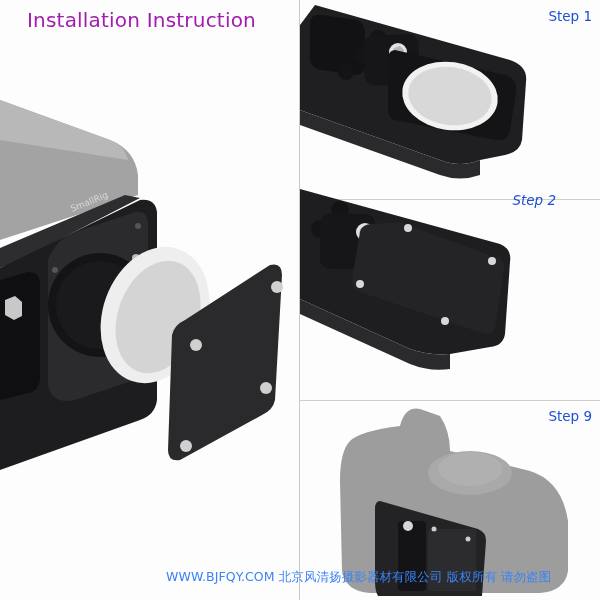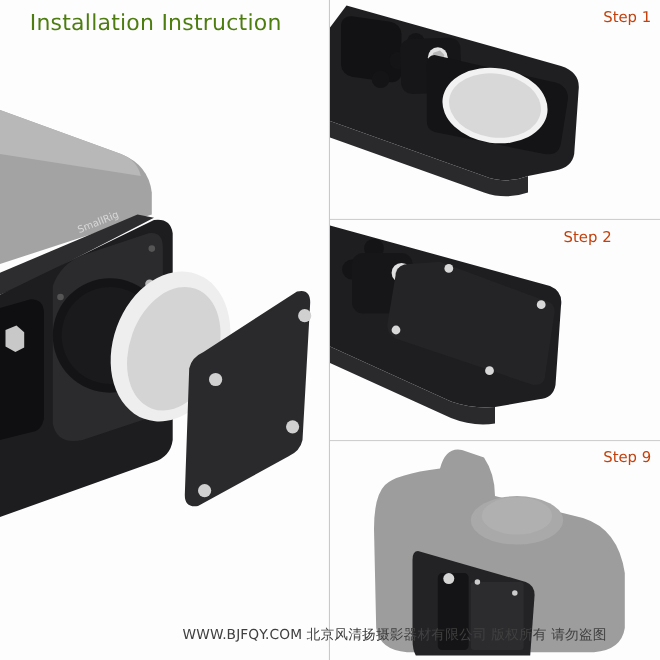--- a/index.html
+++ b/index.html
@@ -1,22 +1,22 @@
 <!DOCTYPE html>
 <html><head>
 <meta charset="utf-8">
 <style>
   html,body{margin:0;padding:0;background:#fdfdfe;}
   body{width:600px;height:600px;position:relative;overflow:hidden;font-family:"DejaVu Sans","Liberation Sans",sans-serif;}
-  .title{position:absolute;left:27px;top:8px;font-size:20px;color:#4d7c0f;letter-spacing:0.2px;font-family:"DejaVu Sans",sans-serif;font-weight:normal;}
+  .title{position:absolute;left:27px;top:8px;font-size:20px;color:#a21caf;letter-spacing:0.2px;font-family:"DejaVu Sans",sans-serif;font-weight:normal;}
   .vdiv{position:absolute;left:299px;top:0;width:1px;height:600px;background:#c9c9c9;}
   .hdiv{position:absolute;left:300px;width:300px;height:1px;background:#cfcfcf;}
   .panel{position:absolute;overflow:hidden;}
-  .step-label{position:absolute;right:8px;font-size:13.5px;color:#c2410c;font-family:"DejaVu Sans",sans-serif;}
-  .watermark{position:absolute;left:166px;top:569px;font-size:12.5px;color:#404040;white-space:nowrap;letter-spacing:0.1px;font-family:"DejaVu Sans",sans-serif;}
+  .step-label{position:absolute;right:8px;font-size:13.5px;color:#1d4ed8;font-family:"DejaVu Sans",sans-serif;}
+  .watermark{position:absolute;left:166px;top:569px;font-size:12.5px;color:#3b82f6;white-space:nowrap;letter-spacing:0.1px;font-family:"DejaVu Sans",sans-serif;}
   svg{display:block;}
 </style>
 </head>
 <body>
 
 <div class="title">Installation Instruction</div>
 
 <div class="panel" style="left:0;top:40px;width:299px;height:520px;">
   <svg width="299" height="520" viewBox="0 40 299 520">
 
@@ -68,21 +68,21 @@
     <circle cx="98" cy="52" r="9" fill="#e3e3e3"></circle>
     <polygon points="94,48 100,46 104,50 102,56 96,57 92,53" fill="#b5b5b5"></polygon>
     <path d="M95,50 L205,75 Q218,79 216,92 L210,130 Q208,142 195,140 L95,120 Q88,118 88,110 L88,60 Q88,50 95,50 Z" fill="#141416"></path>
     <ellipse cx="150" cy="96" rx="48" ry="34" fill="#f2f2f2" transform="rotate(8 150 96)"></ellipse>
     <ellipse cx="150" cy="96" rx="42" ry="29" fill="#d8d8d8" transform="rotate(8 150 96)"></ellipse>
   </svg>
 </div>
 
 <div class="hdiv" style="top:199px;"></div>
 
-<div class="panel" style="left:300px;top:200px;width:264px;height:200px;">
+<div class="panel" style="left:300px;top:184px;width:264px;height:200px;font-style:italic;">
   <span class="step-label" style="top:8px;">Step 2</span>
   <svg width="300" height="200">
     <path d="M0,5 L200,60 Q212,65 210,78 L205,150 Q203,162 190,163 L150,170 Q130,172 110,165 L0,115 Z" fill="#1e1e21"></path>
     <path d="M0,115 L110,165 Q130,172 150,170 L150,185 Q130,188 110,180 L0,130 Z" fill="#2a2a2c"></path>
     <circle cx="40" cy="26" r="9" fill="#141416"></circle>
     <circle cx="20" cy="45" r="9" fill="#141416"></circle>
     <rect x="20" y="30" width="55" height="55" rx="10" fill="#161618"></rect>
     <circle cx="65" cy="48" r="9" fill="#e0e0e0"></circle>
     <polygon points="61,44 67,42 71,46 69,52 63,53 59,49" fill="#b0b0b0"></polygon>
     <path d="M100,38 L200,75 Q205,78 204,85 L195,145 Q193,150 185,150 L60,108 Q52,104 52,96 L60,48 Q62,40 72,40 Z" fill="#242427"></path>

